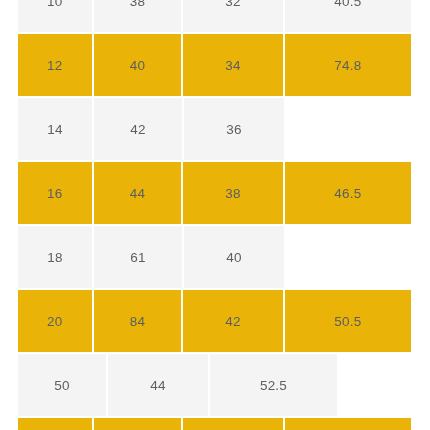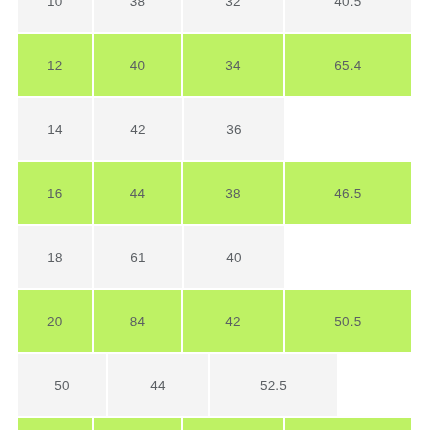--- a/index.html
+++ b/index.html
@@ -58,39 +58,39 @@
     margin-right: 0;
   }
 
   
   .col-0 { width: 74px; }
   .col-1 { width: 88px; }
   .col-2 { width: 100px; }
   .col-3 { width: 127px; }
 
   
-  .data-row.stripe-dark  .data-cell { background: #bef264; }
+  .data-row.stripe-dark  .data-cell { background: #eab308; }
   .data-row.stripe-light .data-cell { background: #f4f4f4; }
 </style>
 </head>
 <body>
 
 <div id="table-viewport">
   <div id="data-grid">
       <div class="data-row stripe-light">
         <div class="data-cell col-0">10</div>
         <div class="data-cell col-1">38</div>
         <div class="data-cell col-2">32</div>
         <div class="data-cell col-3">40.5</div>
       </div>
       <div class="data-row stripe-dark">
         <div class="data-cell col-0">12</div>
         <div class="data-cell col-1">40</div>
         <div class="data-cell col-2">34</div>
-        <div class="data-cell col-3">65.4</div>
+        <div class="data-cell col-3">74.8</div>
       </div>
       <div class="data-row stripe-light">
         <div class="data-cell col-0">14</div>
         <div class="data-cell col-1">42</div>
         <div class="data-cell col-2">36</div>
       </div>
       <div class="data-row stripe-dark">
         <div class="data-cell col-0">16</div>
         <div class="data-cell col-1">44</div>
         <div class="data-cell col-2">38</div>

